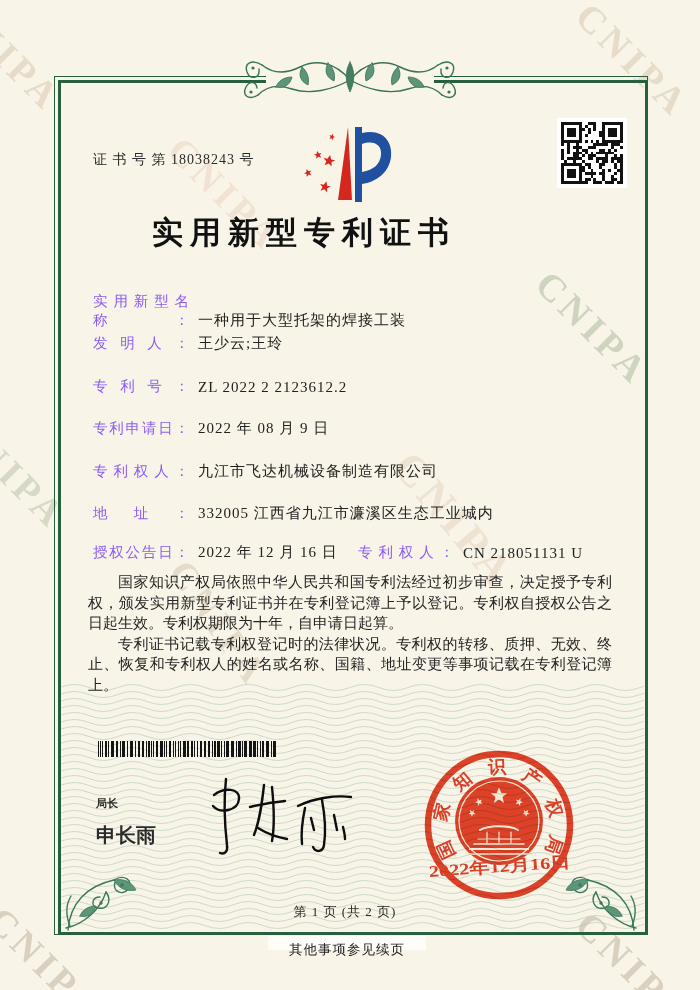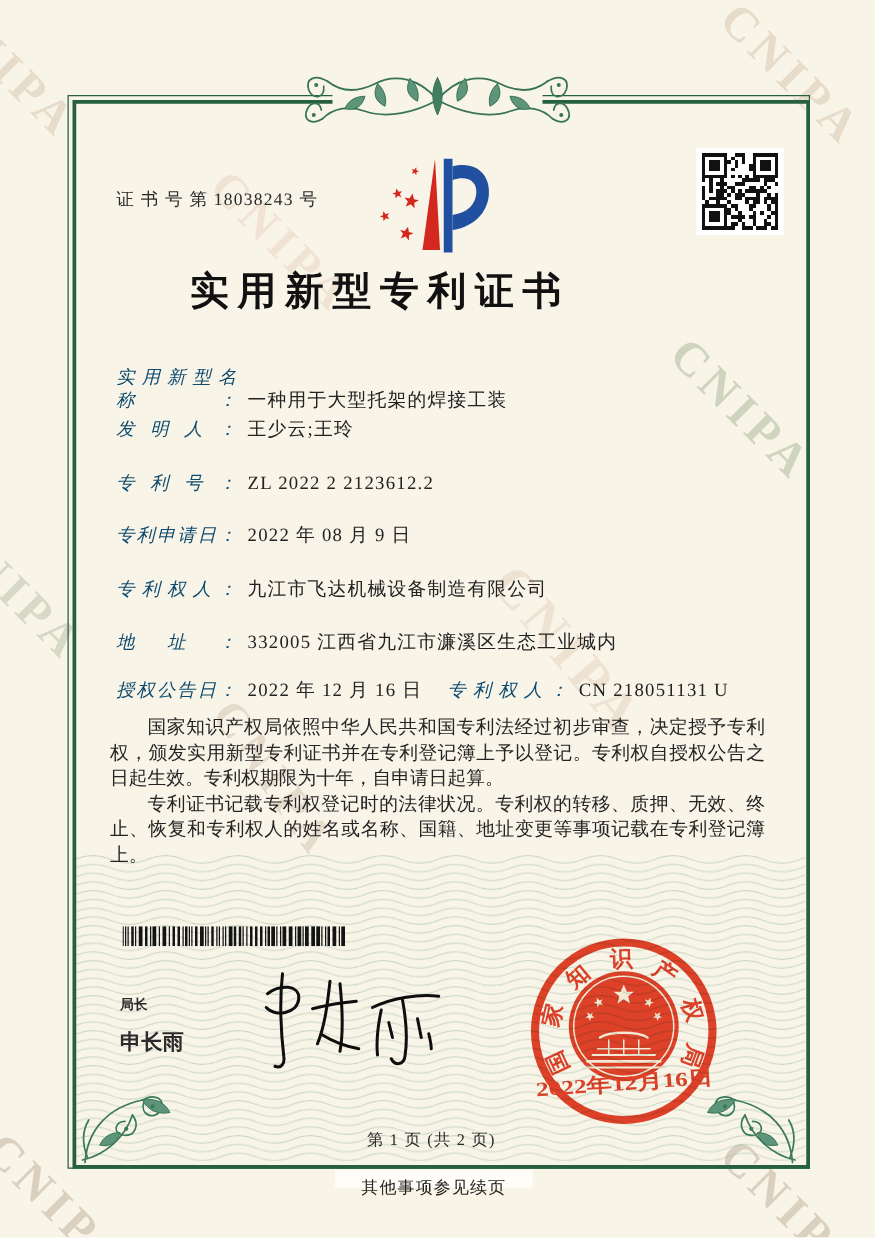--- a/index.html
+++ b/index.html
@@ -38,31 +38,31 @@
   .logo{position:absolute;left:293px;top:114px;}
   .qr{position:absolute;left:557px;top:118px;}
   .title{
     position:absolute;left:0;top:212px;width:608px;text-align:center;
     font-size:31px;font-weight:700;letter-spacing:7px;color:#111;
   }
   
   .row{position:absolute;left:93px;width:540px;font-size:15px;color:#222;}
   .lbl{
     display:inline-block;width:96px;font-size:14.5px;
-    text-align:justify;text-align-last:justify;vertical-align:bottom;color:#0c4a6e;font-style:italic;
+    text-align:justify;text-align-last:justify;vertical-align:bottom;color:#8b5cf6;
   }
   .val{margin-left:9px;letter-spacing:1px;}
   .pair2{position:absolute;left:265px;top:0;white-space:nowrap;}
   
   .paras{position:absolute;left:88px;top:572px;width:524px;font-size:15px;line-height:20.5px;text-align:justify;color:#242424;}
   .paras p{margin:0;text-indent:2em;}
   
   .barcode{position:absolute;left:98px;top:741px;}
   .sig-title{position:absolute;left:96px;top:796px;font-family:"Liberation Sans","DejaVu Sans",sans-serif;font-size:11px;font-weight:600;color:#2b2b2b;}
-  .sig-name{position:absolute;left:96px;top:822px;font-family:"Liberation Sans","DejaVu Sans",sans-serif;font-size:17px;font-weight:600;color:#2b2b2b;}
+  .sig-name{position:absolute;left:96px;top:822px;font-family:"Liberation Sans","DejaVu Sans",sans-serif;font-size:20px;font-weight:600;color:#2b2b2b;}
   .signature{position:absolute;left:198px;top:773px;}
   .seal{position:absolute;left:413px;top:740px;mix-blend-mode:multiply;opacity:.95;}
   .page-info{position:absolute;left:0;top:903px;width:690px;text-align:center;font-size:13px;color:#2a2a2a;letter-spacing:1px;}
   .note-box{
     position:absolute;left:268px;top:936px;width:158px;height:14px;background:#fffdf8;
     text-align:center;line-height:28px;font-size:13.5px;color:#222;letter-spacing:1px;
   }
 </style>
 </head>
 <body>

